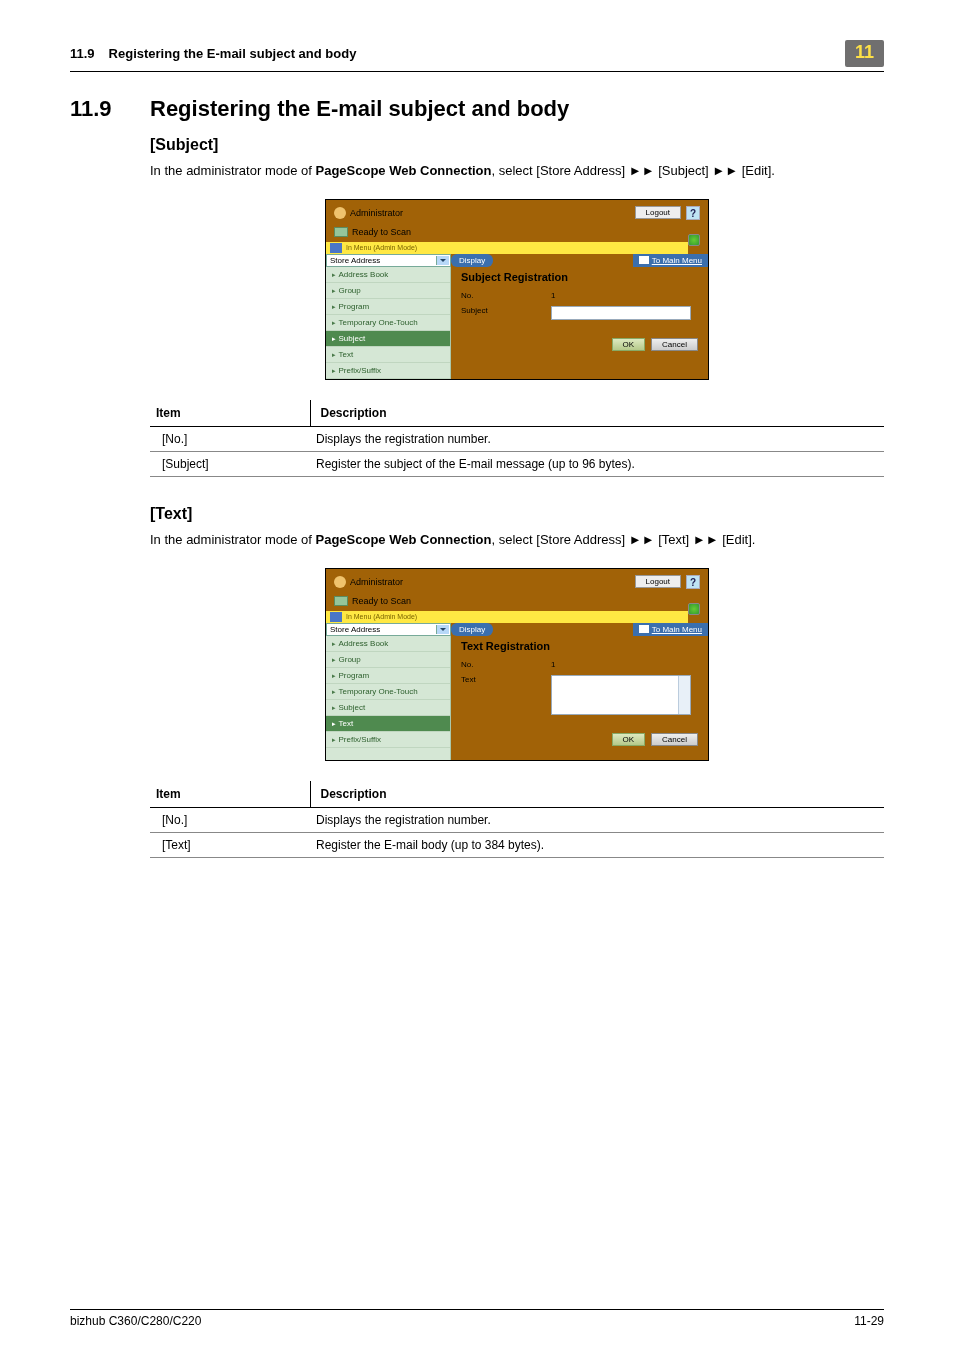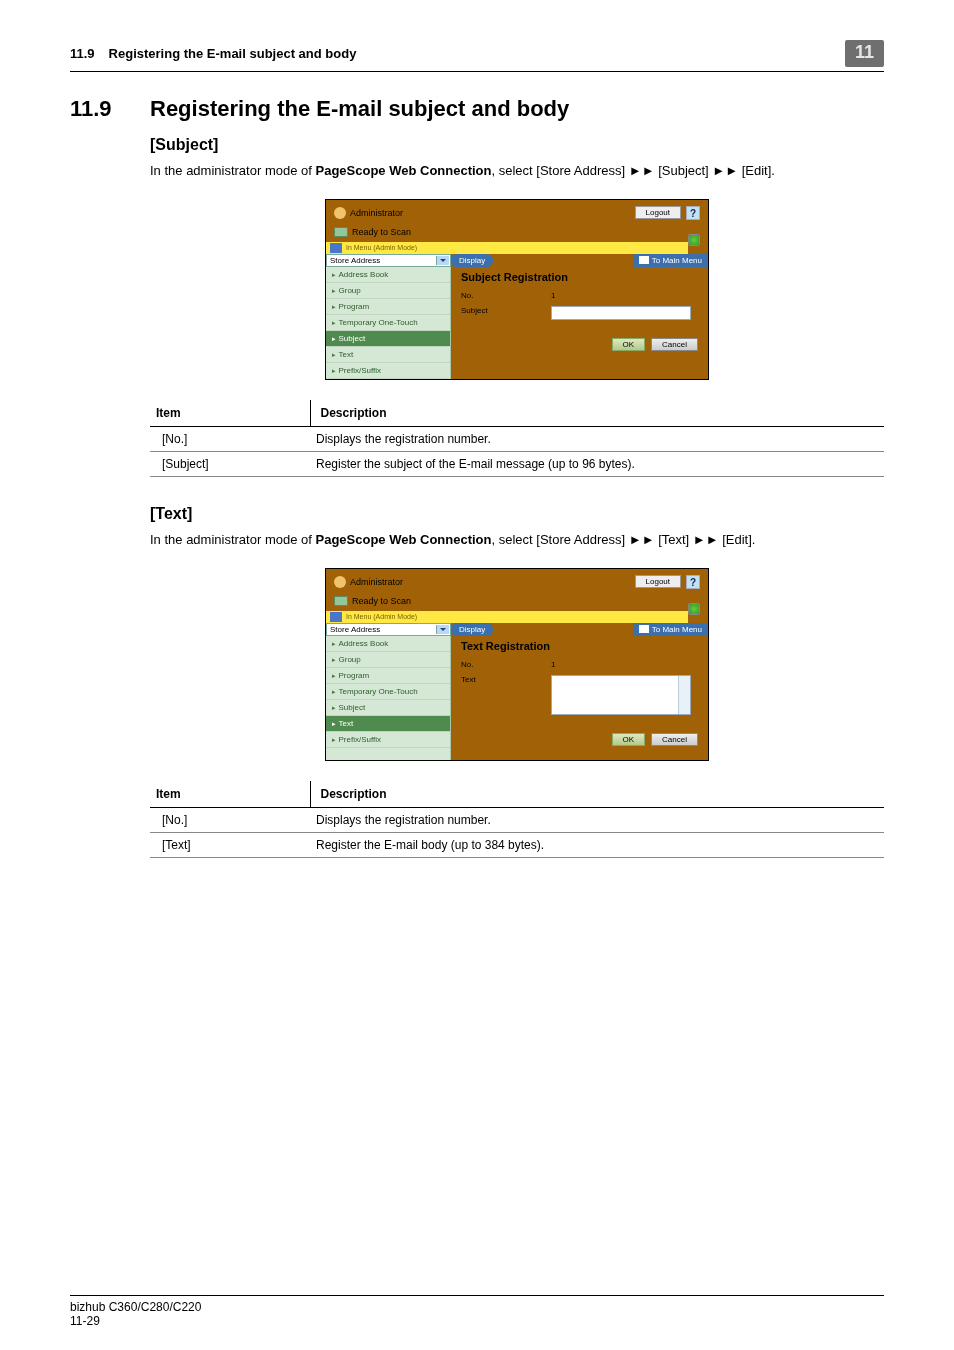--- a/index.html
+++ b/index.html
@@ -18,21 +18,21 @@
       display: flex;
       align-items: center;
       border-bottom: 1px solid #000;
       padding-bottom: 4px;
       margin-bottom: 24px;
     }
     .header-num { font-weight: bold; font-size: 13px; margin-right: 14px; }
     .header-title { font-weight: bold; font-size: 13px; flex: 1; }
     .header-badge {
       background: #706f6f;
-      color: #e5e5e5;
+      color: #fde047;
       font-weight: bold;
       font-size: 18px;
       padding: 2px 10px 4px 10px;
       border-radius: 2px;
       min-width: 34px;
       text-align: center;
     }
     .sec-row { display: flex; margin-bottom: 10px; }
     .sec-num { font-weight: bold; font-size: 22px; width: 80px; flex: 0 0 80px; }
     .sec-title { font-weight: bold; font-size: 22px; }
@@ -88,21 +88,21 @@
     .dropdown::before {
       content: ''; position: absolute; right: 4px; top: 50%; margin-top: -1px;
       border-left: 3px solid transparent; border-right: 3px solid transparent;
       border-top: 3px solid #246; z-index: 2;
     }
     .display-btn {
       background: #3b6fae; color: #fff; font-size: 8px; padding: 2px 8px; border-radius: 6px;
     }
     .to-main {
       margin-left: auto; background: #3b6fae; color: #fff; font-size: 8px; padding: 2px 6px;
-      display: flex; align-items: center; gap: 3px;
+      display: flex; align-items: center; gap: 3px; text-decoration: underline;
     }
     .to-main-icon { width: 10px; height: 8px; background: #fff; display: inline-block; }
     .ui-body { display: flex; justify-content: center; }
     .side {
       width: 125px; flex: 0 0 125px; background: #d5e7d5;
       border-right: 1px solid #aac7aa;
     }
     .side-item { padding: 3px 6px; font-size: 8px; color: #2b5e2b; border-bottom: 1px solid #c0d6c0; position: relative; }
     .side-item::before { content: '▸'; font-size: 7px; color: #4b7b4b; margin-right: 3px; }
     .side-item.active { background: #4f8a4f; color: #fff; }
@@ -132,21 +132,21 @@
     }
     table.desc th { text-align: left; font-weight: bold; padding: 6px 6px; border-bottom: 1.5px solid #000; }
     table.desc td { padding: 5px 6px; border-bottom: 1px solid #888; vertical-align: top; }
     table.desc th:first-child, table.desc td:first-child { width: 160px; }
     table.desc td:first-child { padding-left: 12px; }
     table.desc th:nth-child(2) { border-left: 1px solid #000; padding-left: 10px; }
 
     .footer {
       position: absolute; bottom: 22px; left: 70px; right: 70px;
       border-top: 1px solid #000; padding-top: 4px;
-      display: flex; font-size: 12px; flex-direction: column;
+      display: flex; font-size: 12px;
     }
   </style>
 </head>
 <body>
 
 <div class="page">
   <div class="header-row">
     <span class="header-num">11.9</span>
     <span class="header-title">Registering the E-mail subject and body</span>
     <span class="header-badge">11</span>

